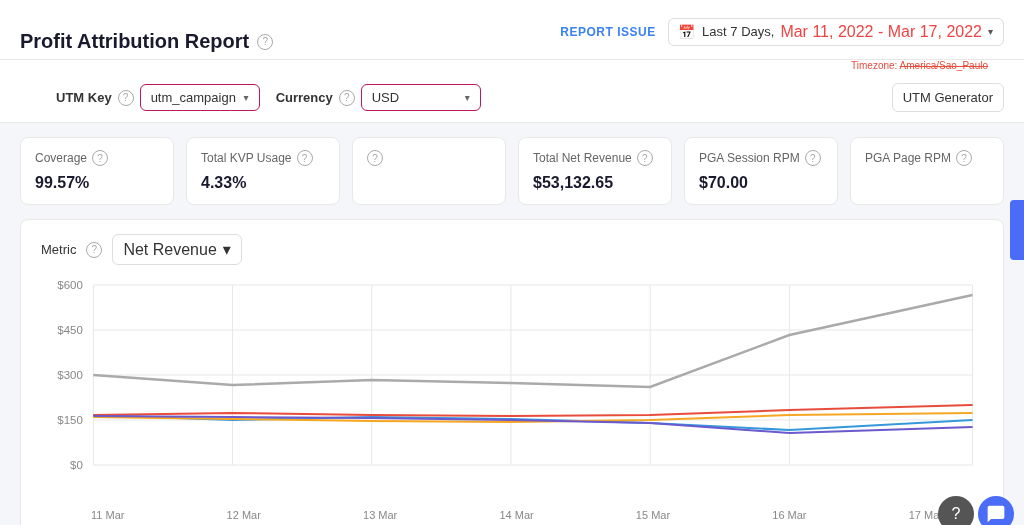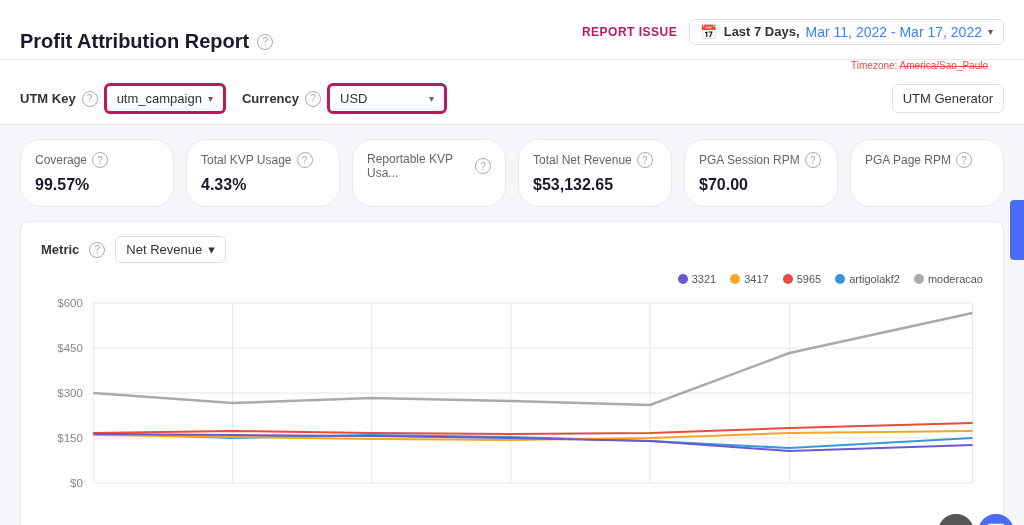--- a/index.html
+++ b/index.html
@@ -48,21 +48,21 @@
       color: #aaa;
       cursor: pointer;
       flex-shrink: 0;
     }
     .header-right {
       display: flex;
       align-items: center;
       gap: 12px;
     }
     .report-issue-btn {
-      color: #be185d;
+      color: #3b82f6;
       font-weight: 700;
       font-size: 12px;
       letter-spacing: 0.5px;
       cursor: pointer;
       text-decoration: none;
     }
     .date-range-selector {
       display: flex;
       align-items: center;
       gap: 6px;
@@ -70,25 +70,25 @@
       border-radius: 6px;
       padding: 4px 10px;
       background: #fff;
       cursor: pointer;
     }
     .calendar-icon {
       font-size: 14px;
       color: #555;
     }
     .date-range-text {
-      font-size: 14px;
-      color: #3b82f6;
+      font-size: 16px;
+      color: #ef4444;
     }
     .date-range-bold {
-      font-weight: 700;
+      font-weight: 400;
       text-align: center;
     }
     .chevron-down-icon {
       font-size: 10px;
       color: #555;
     }
     .timezone-row {
       text-align: right;
       font-size: 10px;
       color: #e74c3c;
@@ -102,36 +102,37 @@
       align-items: center;
       justify-content: space-between;
       padding: 10px 20px;
       background: #fff;
       border-bottom: 1px solid #e8e8e8;
     }
     .toolbar-left {
       display: flex;
       align-items: center;
       gap: 16px;
+      margin-left: 36px;
     }
     .field-group {
       display: flex;
       align-items: center;
       gap: 6px;
     }
     .field-label {
       font-size: 13px;
       font-weight: 600;
       color: #333;
     }
     .select-box {
       display: flex;
       align-items: center;
       gap: 6px;
-      border: 3px solid #be185d;
+      border: 1px solid #be185d;
       border-radius: 6px;
       padding: 5px 10px;
       background: #fff;
       cursor: pointer;
       font-size: 13px;
       color: #333;
       min-width: 120px;
     }
     .select-box .chevron {
       margin-left: auto;
@@ -152,21 +153,21 @@
     .kpi-row {
       display: flex;
       gap: 12px;
       padding: 14px 20px;
       background: #f5f6fa;
     }
     .kpi-card {
       flex: 1;
       background: #fff;
       border: 1px solid #e8e8e8;
-      border-radius: 20px;
+      border-radius: 8px;
       padding: 12px 14px;
     }
     .kpi-card-header {
       display: flex;
       align-items: center;
       gap: 5px;
       color: #666;
       font-size: 12px;
       font-weight: 500;
       margin-bottom: 8px;
@@ -185,33 +186,33 @@
       padding: 14px 20px 10px 20px;
     }
     .chart-header {
       display: flex;
       align-items: center;
       gap: 10px;
       margin-bottom: 10px;
     }
     .metric-label {
       font-size: 13px;
-      font-weight: 700;
+      font-weight: 400;
       color: #333;
     }
     .metric-select {
       display: flex;
       align-items: center;
       gap: 6px;
       border: 1px solid #ddd;
       border-radius: 6px;
       padding: 5px 10px;
       background: #fff;
       cursor: pointer;
-      font-size: 13px;
+      font-size: 16px;
       color: #333;
     }
     .legend {
       display: flex;
       align-items: center;
       gap: 14px;
       justify-content: flex-end;
       margin-bottom: 8px;
     }
     .legend-item {
@@ -343,21 +344,20 @@
   </div>
       <div class="kpi-card">
     <div class="kpi-card-header">
       <span>Total KVP Usage</span>
       <span class="help-icon">?</span>
     </div>
     <div class="kpi-value">4.33%</div>
   </div>
       <div class="kpi-card">
     <div class="kpi-card-header">
-      <span>Reportable KVP Usa...</span>
       <span class="help-icon">?</span>
     </div>
   </div>
       <div class="kpi-card">
     <div class="kpi-card-header">
       <span>Total Net Revenue</span>
       <span class="help-icon">?</span>
     </div>
     <div class="kpi-value">$53,132.65</div>
   </div>
@@ -378,42 +378,20 @@
 
   <div class="chart-section">
     <div class="chart-header">
       <span class="metric-label">Metric</span>
       <span class="help-icon">?</span>
       <div class="metric-select">
         <span>Net Revenue</span>
         <span>▾</span>
       </div>
     </div>
-    <div class="legend" id="chart-legend">
-        <div class="legend-item">
-    <span class="legend-dot" style="background:#6a5acd"></span>
-    <span>3321</span>
-  </div>
-        <div class="legend-item">
-    <span class="legend-dot" style="background:#f5a623"></span>
-    <span>3417</span>
-  </div>
-        <div class="legend-item">
-    <span class="legend-dot" style="background:#e74c3c"></span>
-    <span>5965</span>
-  </div>
-        <div class="legend-item">
-    <span class="legend-dot" style="background:#3498db"></span>
-    <span>artigolakf2</span>
-  </div>
-        <div class="legend-item">
-    <span class="legend-dot" style="background:#aaa"></span>
-    <span>moderacao</span>
-  </div>
-      </div>
     <div class="chart-area">
       <svg class="chart-svg" viewBox="0 0 900 230" preserveAspectRatio="none">
 
         <line x1="50" y1="10" x2="890" y2="10" stroke="#e8e8e8" stroke-width="1"></line>
         <line x1="50" y1="55" x2="890" y2="55" stroke="#e8e8e8" stroke-width="1"></line>
         <line x1="50" y1="100" x2="890" y2="100" stroke="#e8e8e8" stroke-width="1"></line>
         <line x1="50" y1="145" x2="890" y2="145" stroke="#e8e8e8" stroke-width="1"></line>
         <line x1="50" y1="190" x2="890" y2="190" stroke="#e8e8e8" stroke-width="1"></line>
 
         <text x="40" y="14" text-anchor="end" font-size="11" fill="#888">$600</text>

